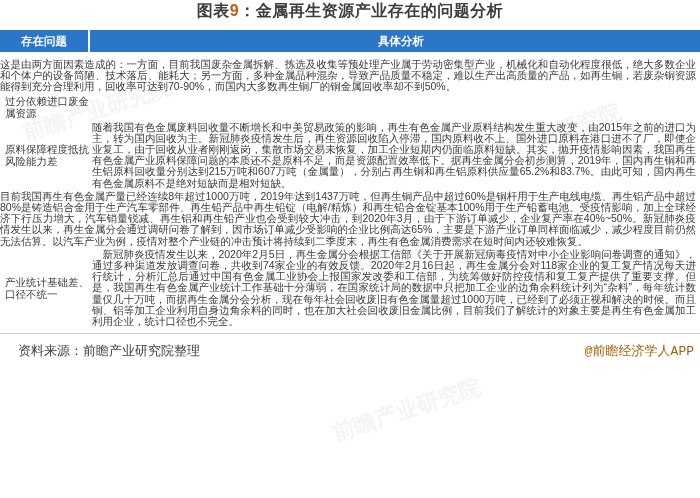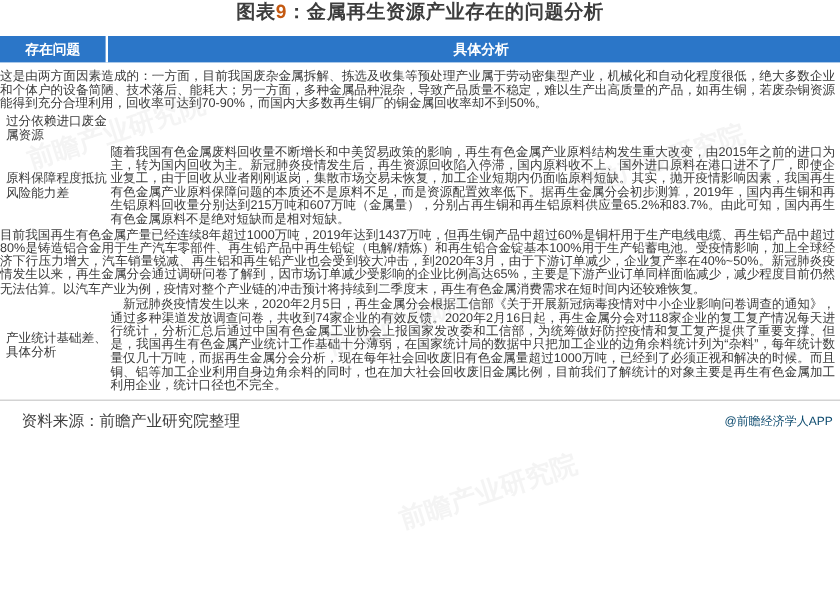--- a/index.html
+++ b/index.html
@@ -25,25 +25,25 @@
   .pcell{
     flex:0 0 92px;box-sizing:border-box;padding:0 3px 0 5px;
     font-size:10.5px;line-height:12.5px;color:#3A3A3A;
     display:flex;align-items:center;
   }
   .acell{
     flex:1;padding-right:4px;font-size:10.5px;line-height:11.2px;color:#3A3A3A;
     text-align:justify;text-justify:inter-ideograph;
   }
   .footer{
-    display:flex;justify-content:space-between;align-items:center;
+    display:flex;justify-content:space-between;align-items:flex-end;
     padding:8px 6px 0 18px;
   }
   .source-note{font-size:13px;color:#3F3F3F;}
-  .app-credit{font-size:10px;color:#0c4a6e;}
+  .app-credit{font-size:13px;color:#a16207;font-family:Liberation Mono, monospace;}
   .wm{
     position:absolute;color:rgba(130,130,130,0.09);font-size:22px;font-weight:bold;
     transform:rotate(-18deg);pointer-events:none;white-space:nowrap;
   }
 </style>
 </head>
 <body>
 
 <div class="wm" style="left:20px;top:95px;">前瞻产业研究院</div>
 <div class="wm" style="left:270px;top:250px;">前瞻产业研究院</div>
@@ -68,21 +68,21 @@
       <div class="pcell">过分依赖进口废金属资源</div>
     </div>
     <div class="trow">
       <div class="pcell">原料保障程度抵抗风险能力差</div>
       <div class="acell">随着我国有色金属废料回收量不断增长和中美贸易政策的影响，再生有色金属产业原料结构发生重大改变，由2015年之前的进口为主，转为国内回收为主。新冠肺炎疫情发生后，再生资源回收陷入停滞，国内原料收不上、国外进口原料在港口进不了厂，即使企业复工，由于回收从业者刚刚返岗，集散市场交易未恢复，加工企业短期内仍面临原料短缺。其实，抛开疫情影响因素，我国再生有色金属产业原料保障问题的本质还不是原料不足，而是资源配置效率低下。据再生金属分会初步测算，2019年，国内再生铜和再生铝原料回收量分别达到215万吨和607万吨（金属量），分别占再生铜和再生铝原料供应量65.2%和83.7%。由此可知，国内再生有色金属原料不是绝对短缺而是相对短缺。</div>
     </div>
     <div class="trow">
       <div class="acell">目前我国再生有色金属产量已经连续8年超过1000万吨，2019年达到1437万吨，但再生铜产品中超过60%是铜杆用于生产电线电缆、再生铝产品中超过80%是铸造铝合金用于生产汽车零部件、再生铅产品中再生铅锭（电解/精炼）和再生铅合金锭基本100%用于生产铅蓄电池。受疫情影响，加上全球经济下行压力增大，汽车销量锐减、再生铝和再生铅产业也会受到较大冲击，到2020年3月，由于下游订单减少，企业复产率在40%~50%。新冠肺炎疫情发生以来，再生金属分会通过调研问卷了解到，因市场订单减少受影响的企业比例高达65%，主要是下游产业订单同样面临减少，减少程度目前仍然无法估算。以汽车产业为例，疫情对整个产业链的冲击预计将持续到二季度末，再生有色金属消费需求在短时间内还较难恢复。</div>
     </div>
     <div class="trow">
-      <div class="pcell">产业统计基础差、具体分析</div>
+      <div class="pcell">产业统计基础差、口径不统一</div>
       <div class="acell">　新冠肺炎疫情发生以来，2020年2月5日，再生金属分会根据工信部《关于开展新冠病毒疫情对中小企业影响问卷调查的通知》，通过多种渠道发放调查问卷，共收到74家企业的有效反馈。2020年2月16日起，再生金属分会对118家企业的复工复产情况每天进行统计，分析汇总后通过中国有色金属工业协会上报国家发改委和工信部，为统筹做好防控疫情和复工复产提供了重要支撑。但是，我国再生有色金属产业统计工作基础十分薄弱，在国家统计局的数据中只把加工企业的边角余料统计列为“杂料”，每年统计数量仅几十万吨，而据再生金属分会分析，现在每年社会回收废旧有色金属量超过1000万吨，已经到了必须正视和解决的时候。而且铜、铝等加工企业利用自身边角余料的同时，也在加大社会回收废旧金属比例，目前我们了解统计的对象主要是再生有色金属加工利用企业，统计口径也不完全。</div>
     </div>
   </div>
 </div>
 
 <div class="footer">
   <span class="source-note">资料来源：前瞻产业研究院整理</span>
   <span class="app-credit">@前瞻经济学人APP</span>
 </div>
 

